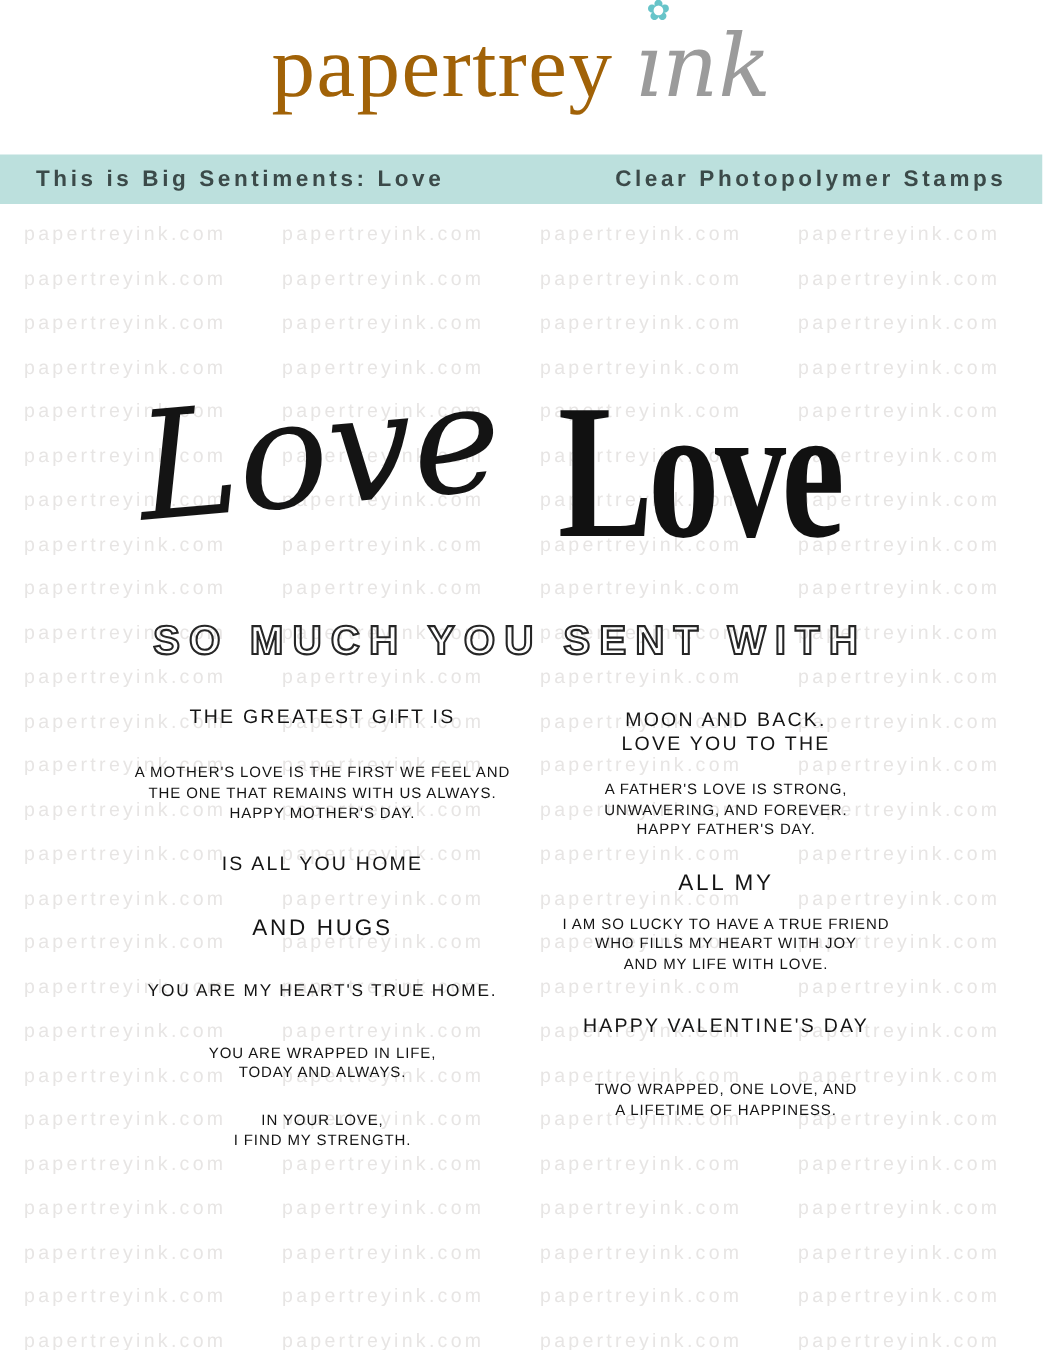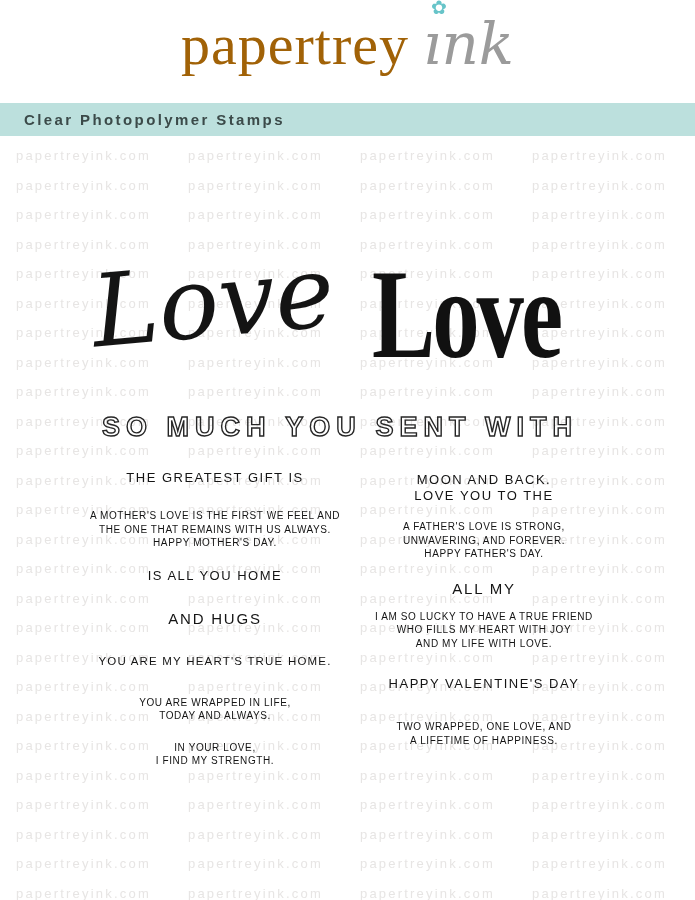--- a/index.html
+++ b/index.html
@@ -182,20 +182,21 @@
     <span class="wm" style="left: 188px; top: 885.5px;">papertreyink.com</span>
     <span class="wm" style="left: 360px; top: 885.5px;">papertreyink.com</span>
     <span class="wm" style="left: 532px; top: 885.5px;">papertreyink.com</span>
   </div>
 
 <div class="logo">
   <span class="logo-main">papertrey</span><span class="logo-ink"><span class="logo-flower">✿</span><span>ınk</span></span>
 </div>
 
 <div class="banner">
+  <span class="banner-text">This is Big Sentiments: Love</span>
   <span class="banner-text">Clear Photopolymer Stamps</span>
 </div>
 
 <div class="love-script">Love</div>
 <div class="love-serif">Love</div>
 
 <div class="outline-row">
   <span class="outline-word">SO MUCH</span>
   <span class="outline-word">YOU</span>
   <span class="outline-word">SENT WITH</span>

